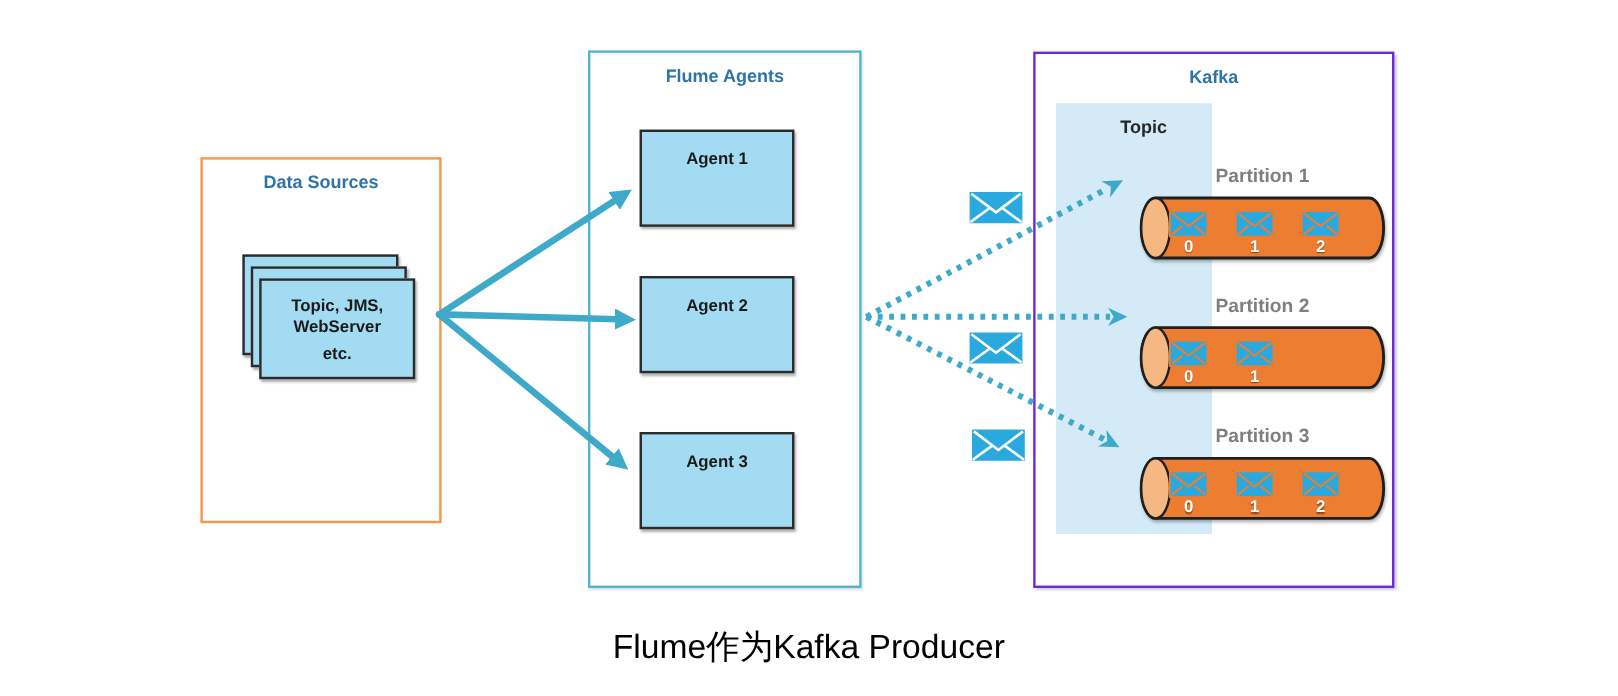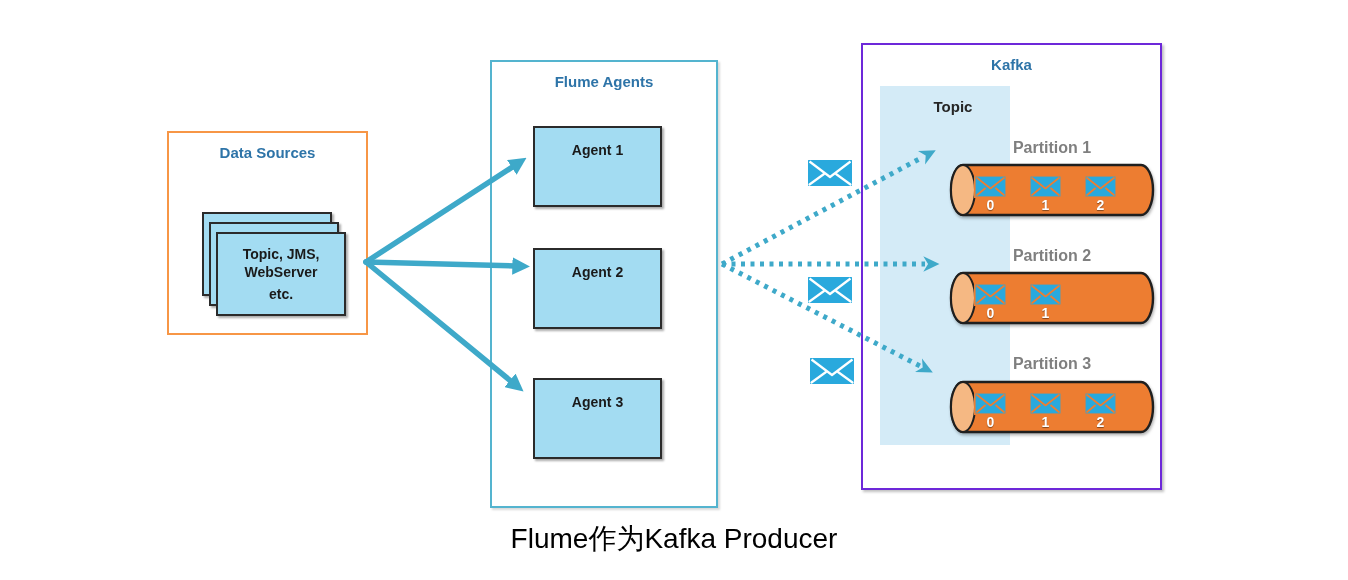--- a/index.html
+++ b/index.html
@@ -1,22 +1,22 @@
 <!DOCTYPE html>
 <html style="--teal: #3EA9C9; --teal-border: #54B4CF; --orange-border: #F79646; --box-blue: #A3DCF2; --title-blue: #2E74A8; --topic-bg: #D4EBF7; --cylinder-orange: #ED7D31; --cylinder-cap: #F5B883; --envelope-blue: #29A9DD; --partition-gray: #7F7F7F;"><head>
 <meta charset="utf-8">
 <style>
   html,body{margin:0;padding:0;background:#fff;}
   body{font-family:"Liberation Sans","DejaVu Sans",sans-serif;}
   .canvas{position:relative;width:1348px;height:580px;background:#fff;overflow:hidden;}
 
   
   .group-box{position:absolute;background:#fff;box-sizing:border-box;}
-  .ds-box{left:167px;top:131px;width:201px;height:204px;border:2px solid var(--orange-border,#F79646);}
-  .flume-box{left:490px;top:42px;width:228px;height:448px;border:2px solid var(--teal-border,#54B4CF);box-shadow:1.5px 1.5px 2px rgba(0,0,0,.15);margin-top:18px;}
+  .ds-box{left:167px;top:131px;width:201px;height:305px;border:2px solid var(--orange-border,#F79646);}
+  .flume-box{left:490px;top:42px;width:228px;height:448px;border:2px solid var(--teal-border,#54B4CF);box-shadow:1.5px 1.5px 2px rgba(0,0,0,.15);}
   .kafka-box{left:861px;top:43px;width:301px;height:447px;border:2px solid #6d28d9;box-shadow:2px 2px 2.5px rgba(0,0,0,.25);}
   .group-title{margin-top:11px;text-align:center;font-weight:bold;font-size:15px;color:var(--title-blue,#2E74A8);}
 
   
   .sheet{position:absolute;width:130px;height:84px;background:var(--box-blue,#A3DCF2);
          border:2px solid #2b2b2b;box-sizing:border-box;box-shadow:1.5px 2px 2px rgba(50,50,50,.4);}
   .sheet.back{left:33px;top:79px;}
   .sheet.mid{left:40px;top:89px;}
   .sheet.front{left:47px;top:99px;display:flex;flex-direction:column;justify-content:center;align-items:center;}
   .sheet-line{font-size:14px;font-weight:bold;color:#1a1a1a;line-height:18px;}

